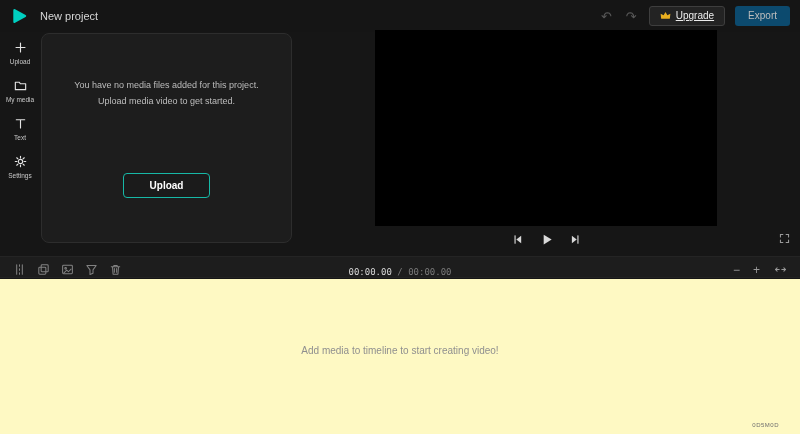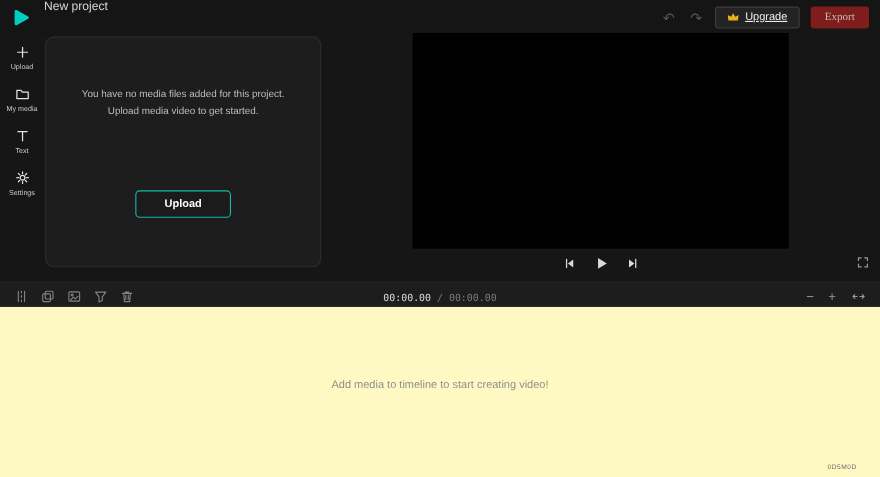--- a/index.html
+++ b/index.html
@@ -7,37 +7,37 @@
   body {
     font-family: "Liberation Sans", sans-serif;
     background: #101010;
     overflow: hidden;
   }
   #app { position: relative; width: 800px; height: 434px; background: #161616; }
 
   
   #topbar {
     position: absolute; top: 0; left: 0; width: 100%; height: 32px;
-    display: flex; padding: 0 10px; background: #151515;
+    display: flex; align-items: center; padding: 0 10px; background: #151515;
   }
   #logo { display: flex; align-items: center; cursor: pointer; }
   #project-title { margin-left: 12px; font-size: 11px; color: #d6d6d6; cursor: text; }
   #topbar-right { margin-left: auto; display: flex; align-items: center; gap: 10px; }
   .history-btn {
     background: none; border: none; color: #585858; font-size: 13px;
     line-height: 1; cursor: pointer; padding: 0 2px;
   }
   #upgrade-btn {
     display: flex; align-items: center; gap: 5px;
     background: #232323; border: 1px solid #3e3e3e; border-radius: 3px;
     color: #ececec; font-size: 10px; padding: 3px 10px 4px; cursor: pointer; text-decoration: underline;
   }
   #export-btn {
-    background: #7f1d1d; border: none; border-radius: 3px;
-    color: #bdbdbd; font-size: 10px; padding: 4px 13px 5px; cursor: pointer; font-family: Liberation Serif, serif;
+    background: #0c4a6e; border: none; border-radius: 3px;
+    color: #bdbdbd; font-size: 10px; padding: 4px 13px 5px; cursor: pointer;
   }
 
   
   #sidebar {
     position: absolute; top: 32px; left: 0; width: 40px; height: 224px;
     display: flex; flex-direction: column; align-items: center;
     padding-top: 8px; gap: 13px;
   }
   .side-item {
     display: flex; flex-direction: column; align-items: center; gap: 3px;

